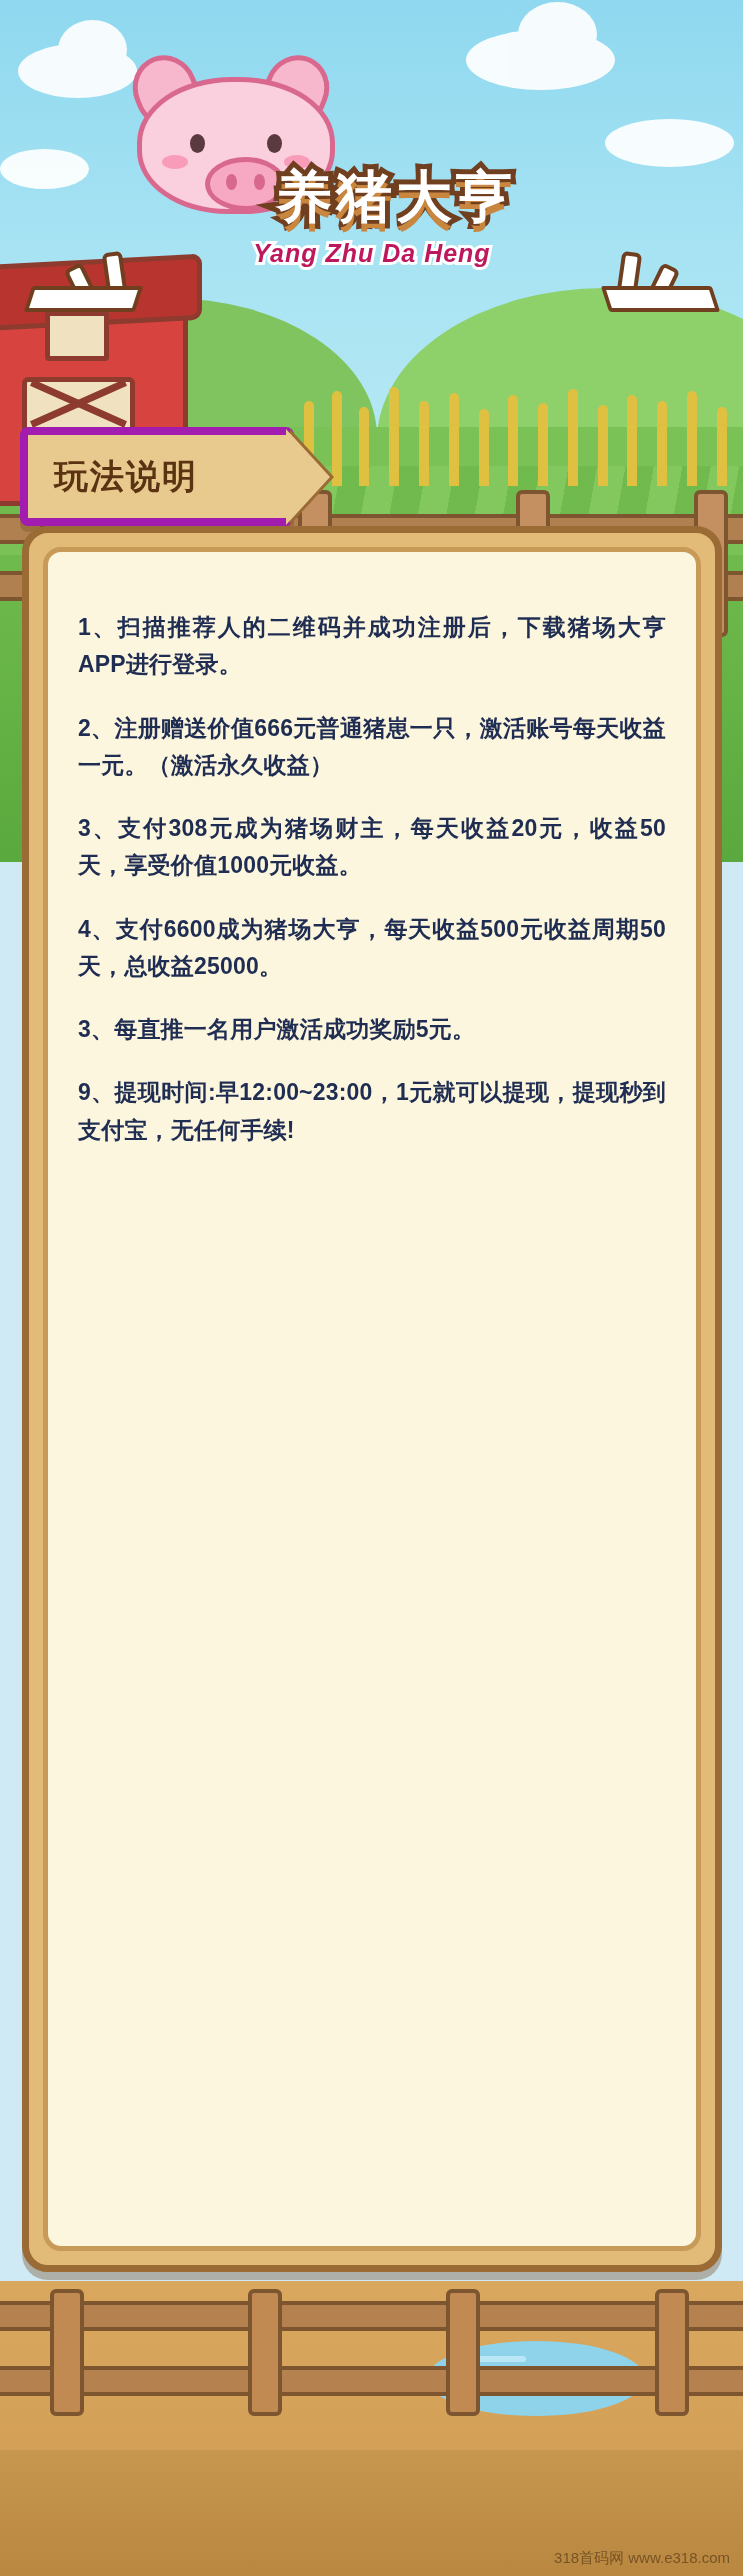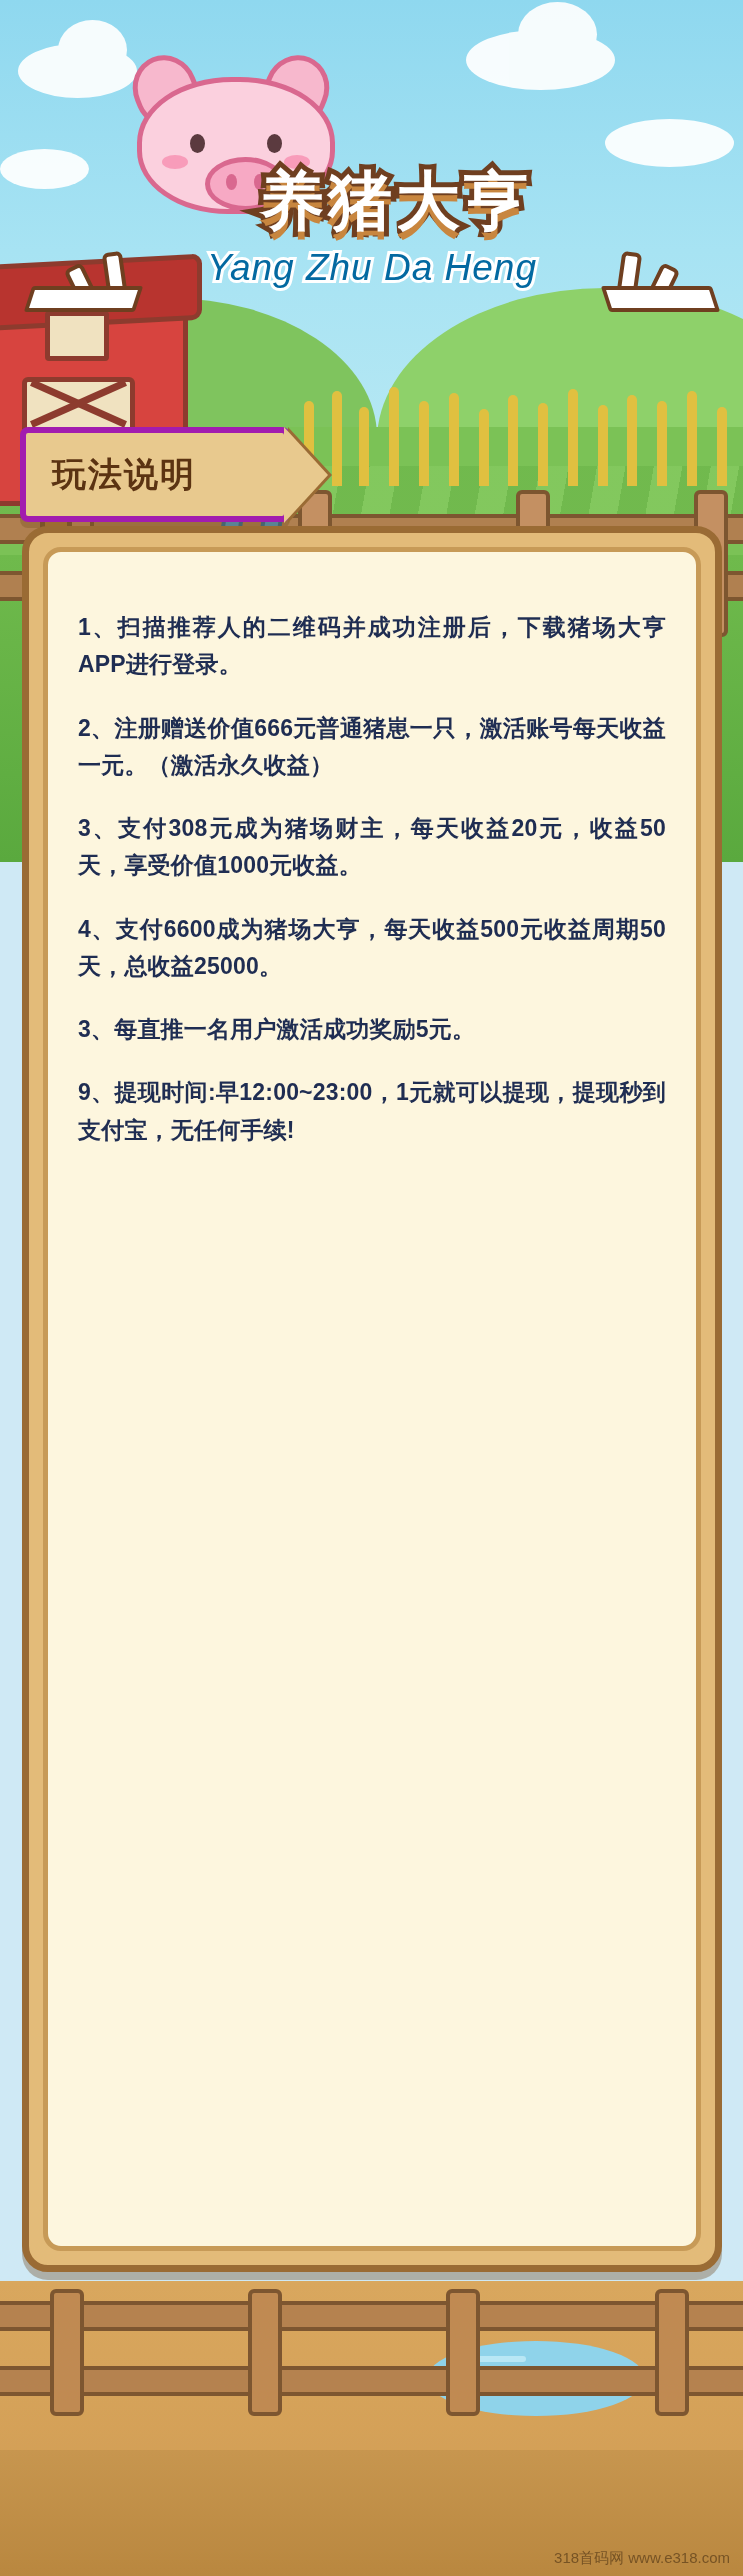--- a/index.html
+++ b/index.html
@@ -195,37 +195,37 @@
     background:#f78fb0; border-radius: 50%; opacity:.8;
   }
   .pig-blush.l { left: 20px; }
   .pig-blush.r { right: 20px; }
 
   
   .title-wrap {
     position:absolute; left: 0; top: 169px; width: 744px; text-align:center;
   }
   .title-main {
-    font-size: 64px;
+    font-size: 56px;
     font-weight: 700;
     letter-spacing: 4px;
     line-height: 1;
     color: #ffffff;
     -webkit-text-stroke: 10px #6f3f20;
     paint-order: stroke fill;
     text-shadow: 0 8px 0 #c8863f;
     display:inline-block;
     margin-left:48px;
   }
   .title-sub {
     margin-top: 14px;
-    font-size: 37px;
-    font-weight: 400;
+    font-size: 25px;
+    font-weight: 700;
     font-style: italic;
-    color: #0369a1;
+    color: #be185d;
     -webkit-text-stroke: 6px #ffffff;
     paint-order: stroke fill;
     letter-spacing: 1px;
   }
   .title-ribbon-l, .title-ribbon-r {
     position:absolute; top: 117px; width: 103px; height: 18px;
     background:#ffffff; border: 4px solid #6f3f20; border-radius: 3px;
   }
   .title-ribbon-l { left: 28px; transform: skewX(-18deg); }
   .title-ribbon-r { right: 28px; transform: skewX(18deg); }
@@ -236,21 +236,21 @@
   .spark.s1 { left: 73px; top: 95px; transform: rotate(-26deg); }
   .spark.s2 { left: 105px; top: 83px; transform: rotate(-8deg); }
   .spark.s3 { right: 73px; top: 95px; transform: rotate(26deg); }
   .spark.s4 { right: 105px; top: 83px; transform: rotate(8deg); }
 
   
   .signboard {
     position:absolute; left: 20px; top: 427px;
     width: 258px; height: 83px;
     background: #e8c98e;
-    border: 6px solid #a21caf;
+    border: 8px solid #a21caf;
     border-radius: 8px;
     display:flex; align-items:center;
     box-shadow: 0 6px 0 rgba(120,80,30,.35);
   }
   .signboard:after {
     content:"";
     position:absolute; right: -44px; top: -6px;
     width: 0; height: 0;
     border-top: 48px solid transparent;
     border-bottom: 48px solid transparent;

